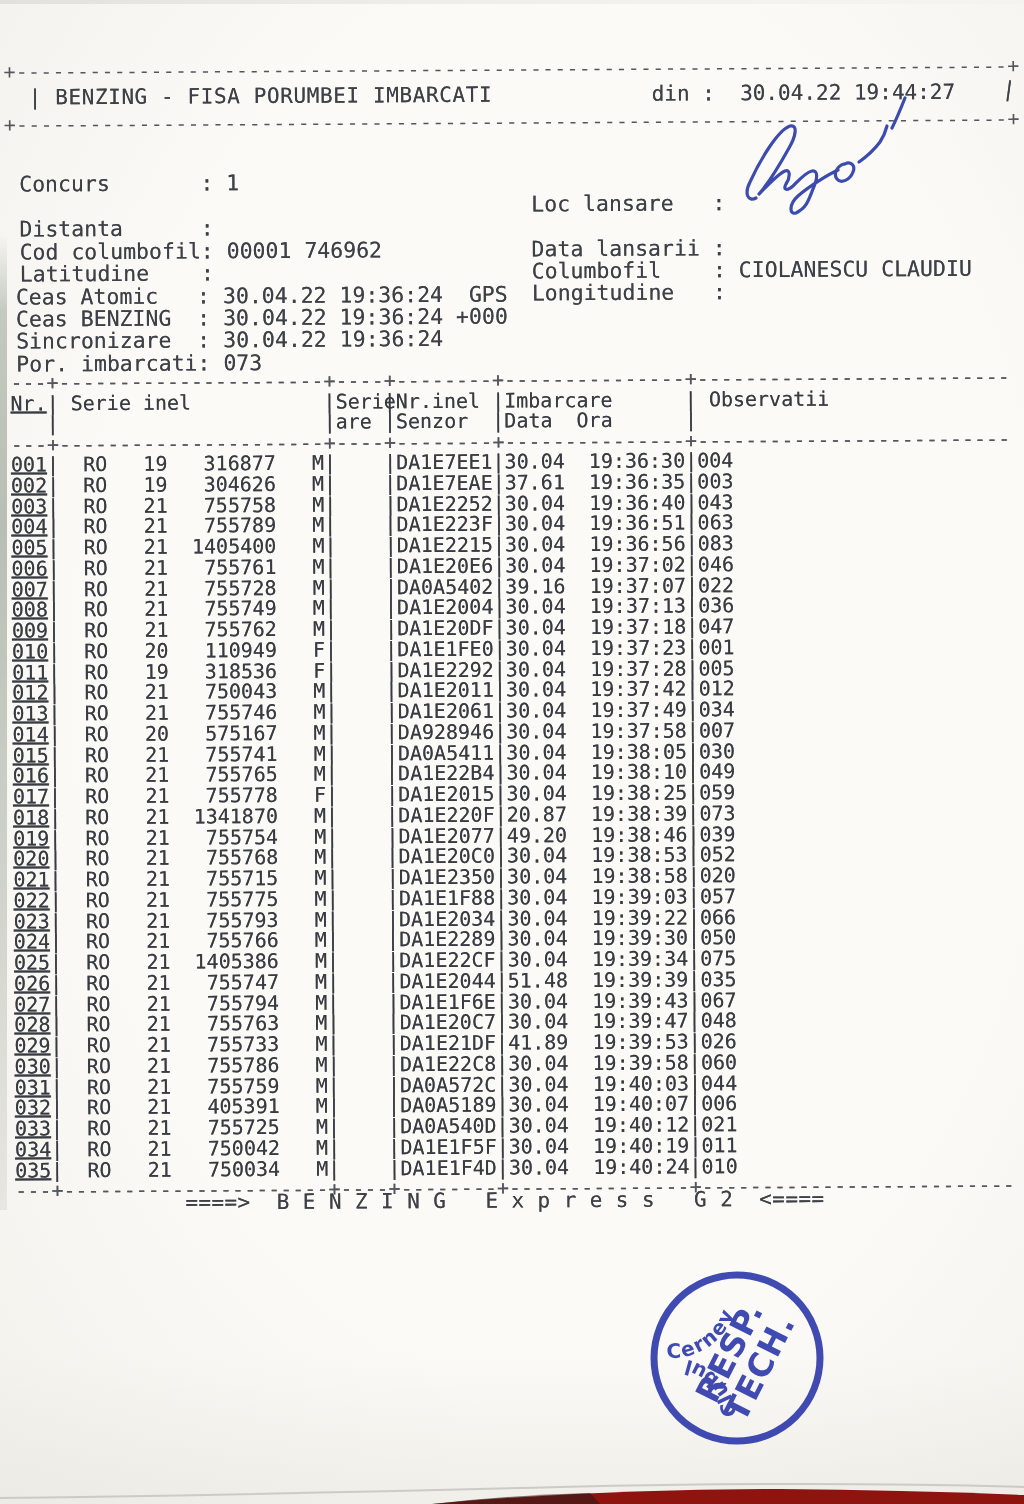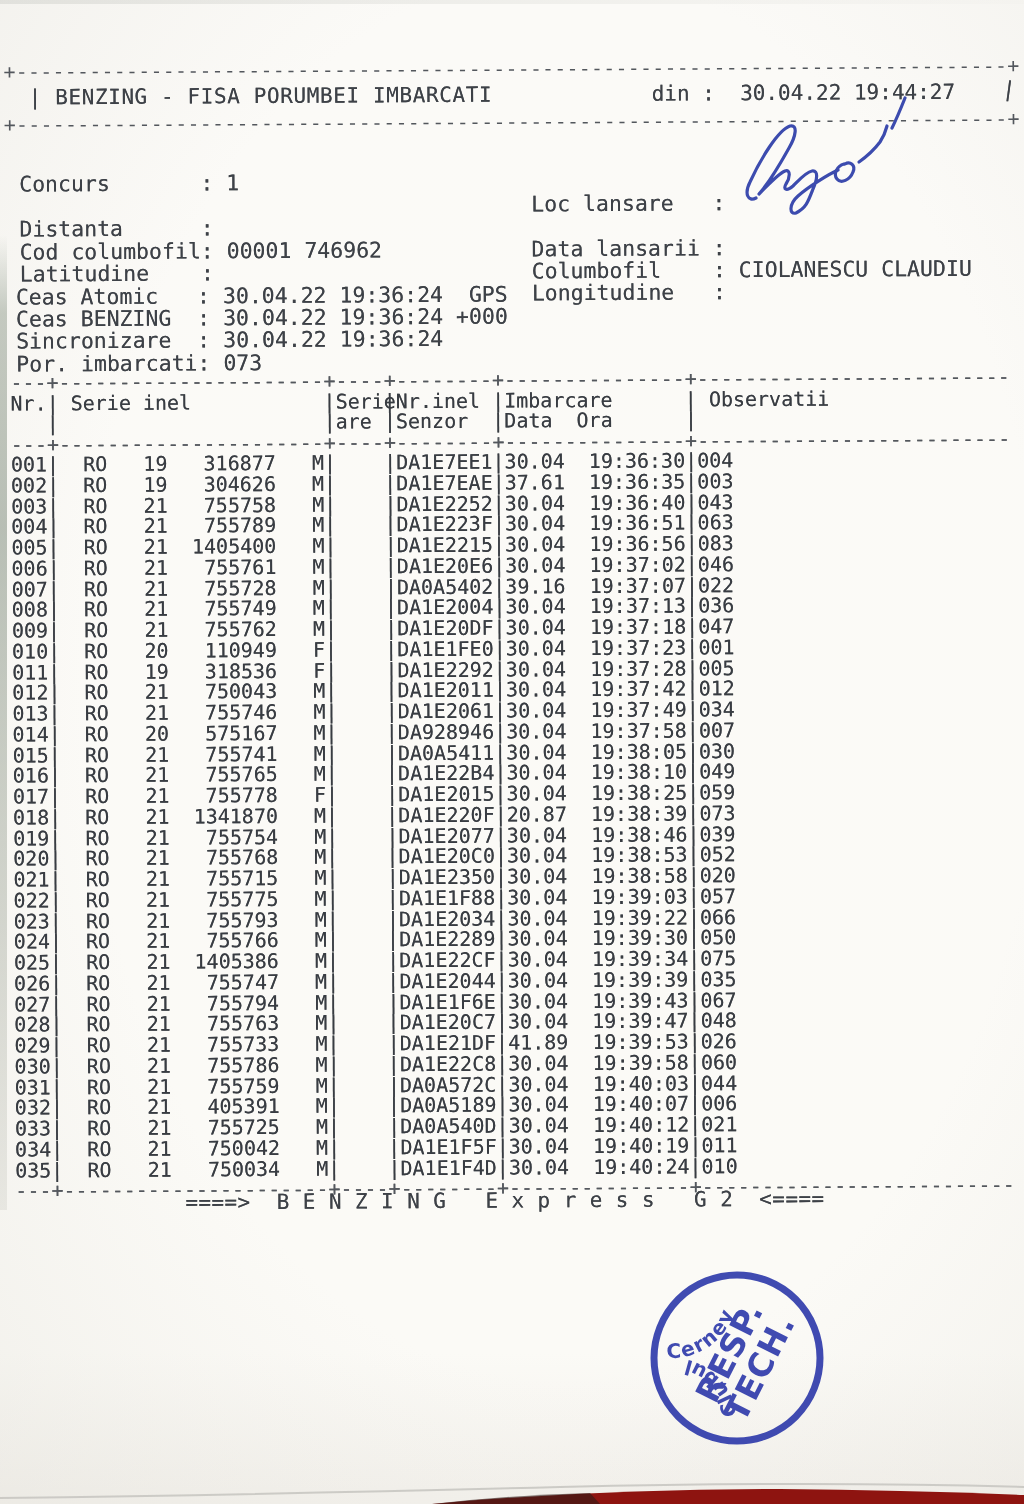--- a/index.html
+++ b/index.html
@@ -33,21 +33,21 @@
   .lbl{display:inline-block;width:14ch;white-space:pre;}
   .clock{position:absolute;top:286px;left:16px;font-size:21.5px;line-height:22.2px;}
   .crow{white-space:pre;}
 
   
   .ptable{position:absolute;top:372px;left:10px;font-size:20px;line-height:20.5px;color:#383c42;}
   .sep{white-space:pre;color:#53575d;}
   .hrow,.trow{white-space:pre;}
   .trow{height:20.75px;}
   .cell{display:inline-block;white-space:pre;box-sizing:border-box;vertical-align:top;}
-  .c-nr{width:3ch;}
+  .c-nr{width:3ch;text-decoration:underline;}
   .c-serie{width:22ch;}
   .c-culo{width:4ch;}
   .c-senzor{width:8ch;}
   .c-imb{width:15ch;}
   .c-obs{}
   .pad1{padding-left:1ch;}
 
   
   .footer{position:absolute;top:1191px;left:180px;font-size:21px;white-space:pre;letter-spacing:.4px;}
 
@@ -132,28 +132,28 @@
           <div class="trow"><span class="cell c-nr">009</span><span>|</span><span class="cell c-serie">  RO   21   755762   M</span><span>|</span><span class="cell c-culo">    </span><span>|</span><span class="cell c-senzor">DA1E20DF</span><span>|</span><span class="cell c-imb">30.04  19:37:18</span><span>|</span><span class="cell c-obs">047</span></div>
           <div class="trow"><span class="cell c-nr">010</span><span>|</span><span class="cell c-serie">  RO   20   110949   F</span><span>|</span><span class="cell c-culo">    </span><span>|</span><span class="cell c-senzor">DA1E1FE0</span><span>|</span><span class="cell c-imb">30.04  19:37:23</span><span>|</span><span class="cell c-obs">001</span></div>
           <div class="trow"><span class="cell c-nr">011</span><span>|</span><span class="cell c-serie">  RO   19   318536   F</span><span>|</span><span class="cell c-culo">    </span><span>|</span><span class="cell c-senzor">DA1E2292</span><span>|</span><span class="cell c-imb">30.04  19:37:28</span><span>|</span><span class="cell c-obs">005</span></div>
           <div class="trow"><span class="cell c-nr">012</span><span>|</span><span class="cell c-serie">  RO   21   750043   M</span><span>|</span><span class="cell c-culo">    </span><span>|</span><span class="cell c-senzor">DA1E2011</span><span>|</span><span class="cell c-imb">30.04  19:37:42</span><span>|</span><span class="cell c-obs">012</span></div>
           <div class="trow"><span class="cell c-nr">013</span><span>|</span><span class="cell c-serie">  RO   21   755746   M</span><span>|</span><span class="cell c-culo">    </span><span>|</span><span class="cell c-senzor">DA1E2061</span><span>|</span><span class="cell c-imb">30.04  19:37:49</span><span>|</span><span class="cell c-obs">034</span></div>
           <div class="trow"><span class="cell c-nr">014</span><span>|</span><span class="cell c-serie">  RO   20   575167   M</span><span>|</span><span class="cell c-culo">    </span><span>|</span><span class="cell c-senzor">DA928946</span><span>|</span><span class="cell c-imb">30.04  19:37:58</span><span>|</span><span class="cell c-obs">007</span></div>
           <div class="trow"><span class="cell c-nr">015</span><span>|</span><span class="cell c-serie">  RO   21   755741   M</span><span>|</span><span class="cell c-culo">    </span><span>|</span><span class="cell c-senzor">DA0A5411</span><span>|</span><span class="cell c-imb">30.04  19:38:05</span><span>|</span><span class="cell c-obs">030</span></div>
           <div class="trow"><span class="cell c-nr">016</span><span>|</span><span class="cell c-serie">  RO   21   755765   M</span><span>|</span><span class="cell c-culo">    </span><span>|</span><span class="cell c-senzor">DA1E22B4</span><span>|</span><span class="cell c-imb">30.04  19:38:10</span><span>|</span><span class="cell c-obs">049</span></div>
           <div class="trow"><span class="cell c-nr">017</span><span>|</span><span class="cell c-serie">  RO   21   755778   F</span><span>|</span><span class="cell c-culo">    </span><span>|</span><span class="cell c-senzor">DA1E2015</span><span>|</span><span class="cell c-imb">30.04  19:38:25</span><span>|</span><span class="cell c-obs">059</span></div>
           <div class="trow"><span class="cell c-nr">018</span><span>|</span><span class="cell c-serie">  RO   21  1341870   M</span><span>|</span><span class="cell c-culo">    </span><span>|</span><span class="cell c-senzor">DA1E220F</span><span>|</span><span class="cell c-imb">20.87  19:38:39</span><span>|</span><span class="cell c-obs">073</span></div>
-          <div class="trow"><span class="cell c-nr">019</span><span>|</span><span class="cell c-serie">  RO   21   755754   M</span><span>|</span><span class="cell c-culo">    </span><span>|</span><span class="cell c-senzor">DA1E2077</span><span>|</span><span class="cell c-imb">30.04  19:38:46</span><span>|</span><span class="cell c-obs">039</span></div>
+          <div class="trow"><span class="cell c-nr">019</span><span>|</span><span class="cell c-serie">  RO   21   755754   M</span><span>|</span><span class="cell c-culo">    </span><span>|</span><span class="cell c-senzor">DA1E2077</span><span>|</span><span class="cell c-imb">49.20  19:38:46</span><span>|</span><span class="cell c-obs">039</span></div>
           <div class="trow"><span class="cell c-nr">020</span><span>|</span><span class="cell c-serie">  RO   21   755768   M</span><span>|</span><span class="cell c-culo">    </span><span>|</span><span class="cell c-senzor">DA1E20C0</span><span>|</span><span class="cell c-imb">30.04  19:38:53</span><span>|</span><span class="cell c-obs">052</span></div>
           <div class="trow"><span class="cell c-nr">021</span><span>|</span><span class="cell c-serie">  RO   21   755715   M</span><span>|</span><span class="cell c-culo">    </span><span>|</span><span class="cell c-senzor">DA1E2350</span><span>|</span><span class="cell c-imb">30.04  19:38:58</span><span>|</span><span class="cell c-obs">020</span></div>
           <div class="trow"><span class="cell c-nr">022</span><span>|</span><span class="cell c-serie">  RO   21   755775   M</span><span>|</span><span class="cell c-culo">    </span><span>|</span><span class="cell c-senzor">DA1E1F88</span><span>|</span><span class="cell c-imb">30.04  19:39:03</span><span>|</span><span class="cell c-obs">057</span></div>
           <div class="trow"><span class="cell c-nr">023</span><span>|</span><span class="cell c-serie">  RO   21   755793   M</span><span>|</span><span class="cell c-culo">    </span><span>|</span><span class="cell c-senzor">DA1E2034</span><span>|</span><span class="cell c-imb">30.04  19:39:22</span><span>|</span><span class="cell c-obs">066</span></div>
           <div class="trow"><span class="cell c-nr">024</span><span>|</span><span class="cell c-serie">  RO   21   755766   M</span><span>|</span><span class="cell c-culo">    </span><span>|</span><span class="cell c-senzor">DA1E2289</span><span>|</span><span class="cell c-imb">30.04  19:39:30</span><span>|</span><span class="cell c-obs">050</span></div>
           <div class="trow"><span class="cell c-nr">025</span><span>|</span><span class="cell c-serie">  RO   21  1405386   M</span><span>|</span><span class="cell c-culo">    </span><span>|</span><span class="cell c-senzor">DA1E22CF</span><span>|</span><span class="cell c-imb">30.04  19:39:34</span><span>|</span><span class="cell c-obs">075</span></div>
-          <div class="trow"><span class="cell c-nr">026</span><span>|</span><span class="cell c-serie">  RO   21   755747   M</span><span>|</span><span class="cell c-culo">    </span><span>|</span><span class="cell c-senzor">DA1E2044</span><span>|</span><span class="cell c-imb">30.04  19:39:39</span><span>|</span><span class="cell c-obs">035</span></div>
+          <div class="trow"><span class="cell c-nr">026</span><span>|</span><span class="cell c-serie">  RO   21   755747   M</span><span>|</span><span class="cell c-culo">    </span><span>|</span><span class="cell c-senzor">DA1E2044</span><span>|</span><span class="cell c-imb">51.48  19:39:39</span><span>|</span><span class="cell c-obs">035</span></div>
           <div class="trow"><span class="cell c-nr">027</span><span>|</span><span class="cell c-serie">  RO   21   755794   M</span><span>|</span><span class="cell c-culo">    </span><span>|</span><span class="cell c-senzor">DA1E1F6E</span><span>|</span><span class="cell c-imb">30.04  19:39:43</span><span>|</span><span class="cell c-obs">067</span></div>
           <div class="trow"><span class="cell c-nr">028</span><span>|</span><span class="cell c-serie">  RO   21   755763   M</span><span>|</span><span class="cell c-culo">    </span><span>|</span><span class="cell c-senzor">DA1E20C7</span><span>|</span><span class="cell c-imb">30.04  19:39:47</span><span>|</span><span class="cell c-obs">048</span></div>
           <div class="trow"><span class="cell c-nr">029</span><span>|</span><span class="cell c-serie">  RO   21   755733   M</span><span>|</span><span class="cell c-culo">    </span><span>|</span><span class="cell c-senzor">DA1E21DF</span><span>|</span><span class="cell c-imb">41.89  19:39:53</span><span>|</span><span class="cell c-obs">026</span></div>
           <div class="trow"><span class="cell c-nr">030</span><span>|</span><span class="cell c-serie">  RO   21   755786   M</span><span>|</span><span class="cell c-culo">    </span><span>|</span><span class="cell c-senzor">DA1E22C8</span><span>|</span><span class="cell c-imb">30.04  19:39:58</span><span>|</span><span class="cell c-obs">060</span></div>
           <div class="trow"><span class="cell c-nr">031</span><span>|</span><span class="cell c-serie">  RO   21   755759   M</span><span>|</span><span class="cell c-culo">    </span><span>|</span><span class="cell c-senzor">DA0A572C</span><span>|</span><span class="cell c-imb">30.04  19:40:03</span><span>|</span><span class="cell c-obs">044</span></div>
           <div class="trow"><span class="cell c-nr">032</span><span>|</span><span class="cell c-serie">  RO   21   405391   M</span><span>|</span><span class="cell c-culo">    </span><span>|</span><span class="cell c-senzor">DA0A5189</span><span>|</span><span class="cell c-imb">30.04  19:40:07</span><span>|</span><span class="cell c-obs">006</span></div>
           <div class="trow"><span class="cell c-nr">033</span><span>|</span><span class="cell c-serie">  RO   21   755725   M</span><span>|</span><span class="cell c-culo">    </span><span>|</span><span class="cell c-senzor">DA0A540D</span><span>|</span><span class="cell c-imb">30.04  19:40:12</span><span>|</span><span class="cell c-obs">021</span></div>
           <div class="trow"><span class="cell c-nr">034</span><span>|</span><span class="cell c-serie">  RO   21   750042   M</span><span>|</span><span class="cell c-culo">    </span><span>|</span><span class="cell c-senzor">DA1E1F5F</span><span>|</span><span class="cell c-imb">30.04  19:40:19</span><span>|</span><span class="cell c-obs">011</span></div>
           <div class="trow"><span class="cell c-nr">035</span><span>|</span><span class="cell c-serie">  RO   21   750034   M</span><span>|</span><span class="cell c-culo">    </span><span>|</span><span class="cell c-senzor">DA1E1F4D</span><span>|</span><span class="cell c-imb">30.04  19:40:24</span><span>|</span><span class="cell c-obs">010</span></div>
         </div>

